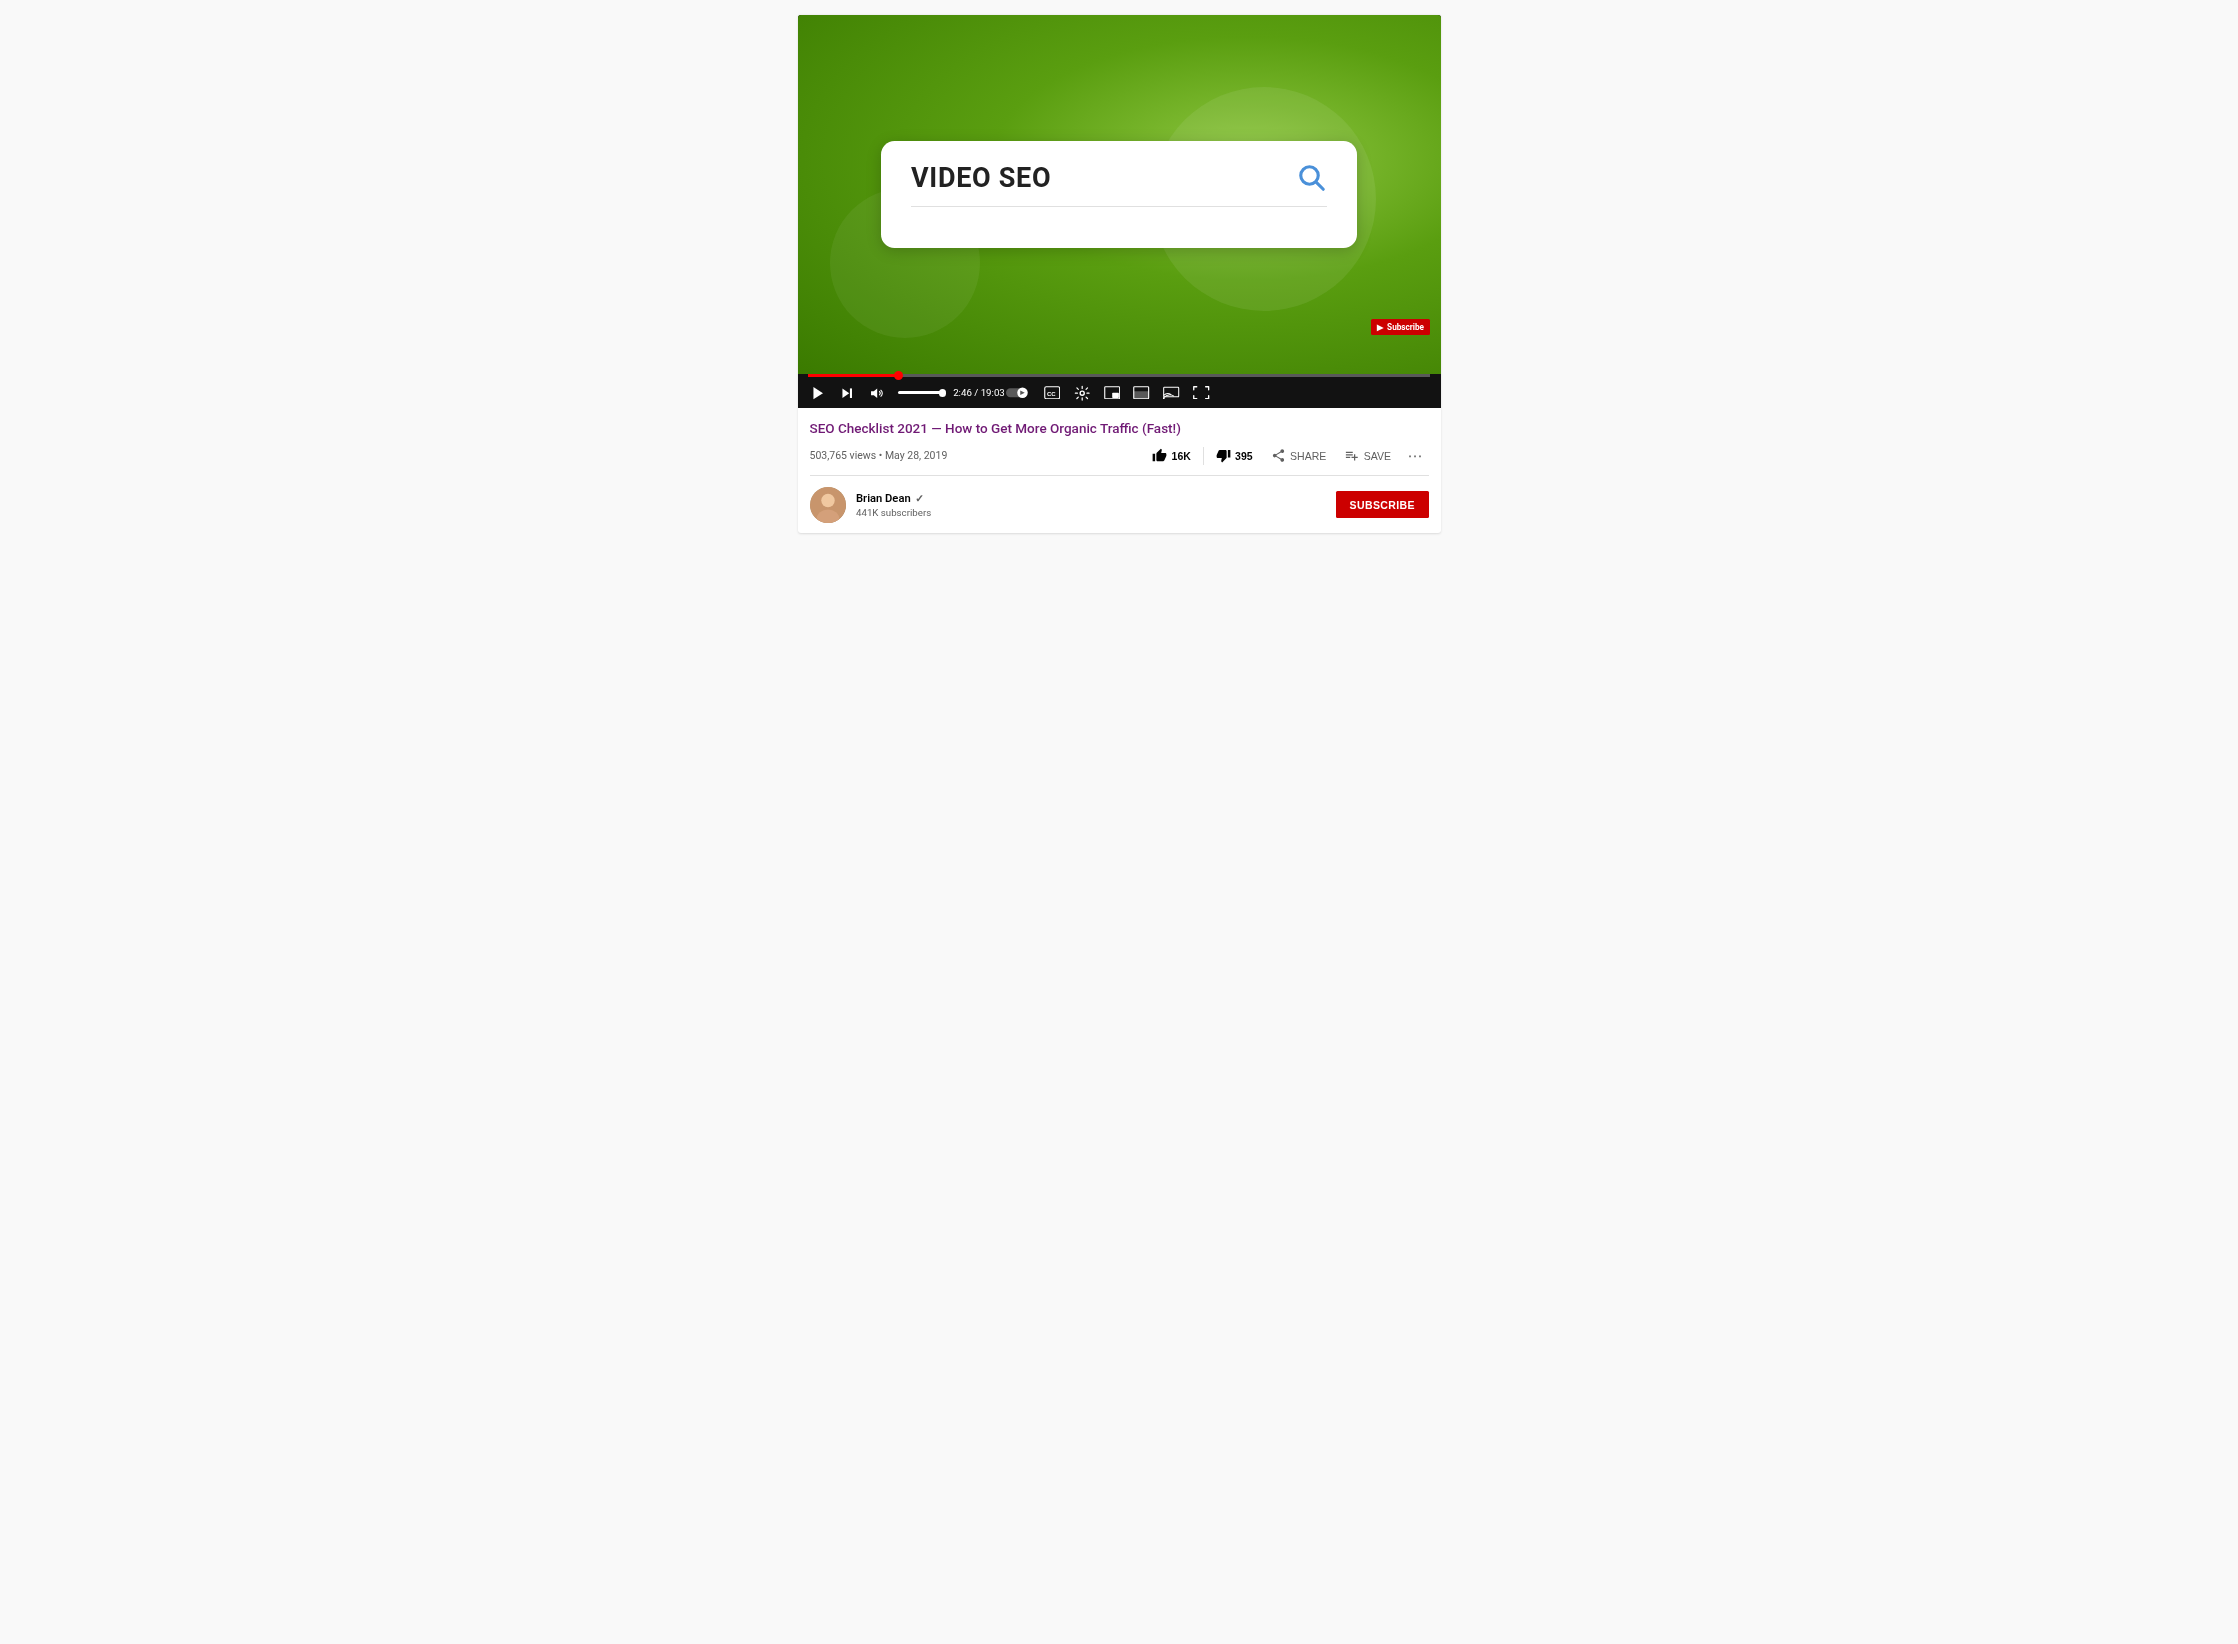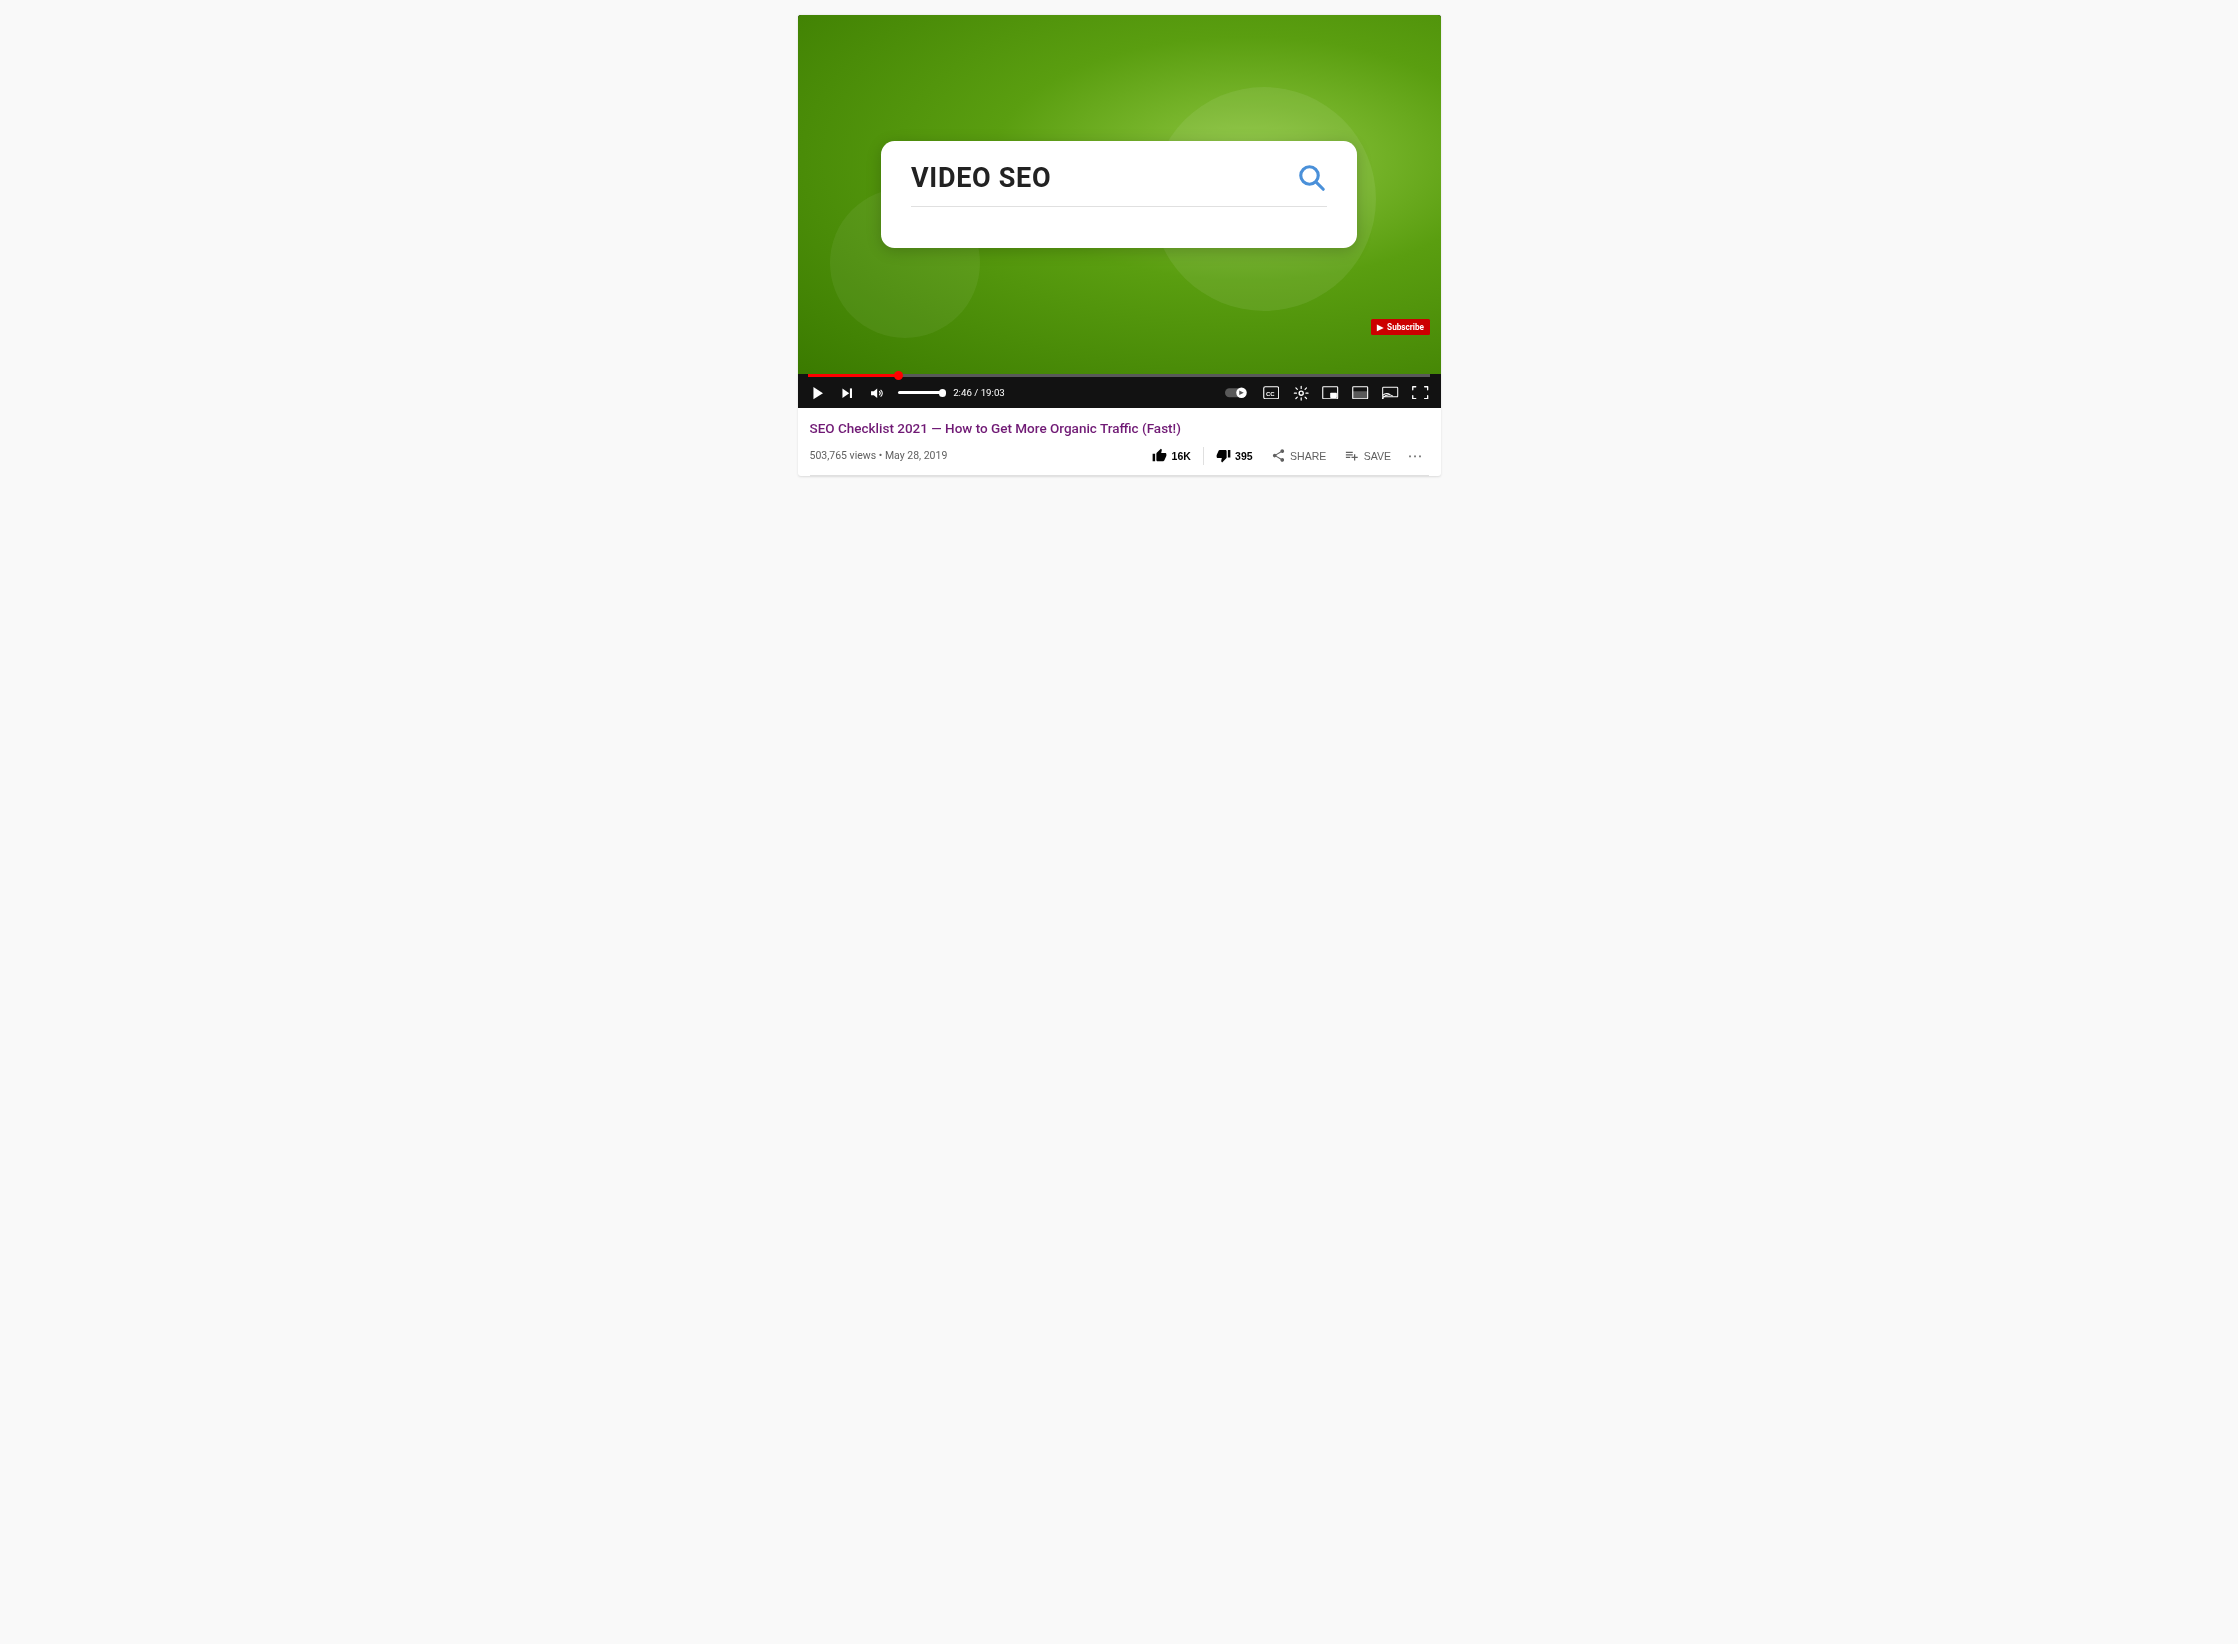--- a/index.html
+++ b/index.html
@@ -119,21 +119,20 @@
       height: 9px;
       background: #ff0000;
       border-radius: 50%;
       position: absolute;
       right: -4.5px;
       top: -3px;
     }
     .controls-row {
       display: flex;
       align-items: center;
-      justify-content: space-between;
     }
     .controls-left {
       display: flex;
       align-items: center;
       gap: 10.5px;
     }
     .controls-right {
       display: flex;
       align-items: center;
       gap: 10.5px;
@@ -459,14 +458,33 @@
           <span>SAVE</span>
         </button>
 
         <button class="more-btn">
           <span>⋯</span>
         </button>
       </div>
     </div>
   </div>
 
+  <div class="channel-row">
+    <div class="channel-info">
+      <div class="avatar">
+        <svg width="36" height="36" viewBox="0 0 48 48">
+          <circle cx="24" cy="24" r="24" fill="#c8956c"></circle>
+          <circle cx="24" cy="18" r="9" fill="#f0c8a0"></circle>
+          <ellipse cx="24" cy="42" rx="15" ry="12" fill="#d4a07a"></ellipse>
+        </svg>
+      </div>
+      <div class="channel-text">
+        <div class="channel-name">
+          <span>Brian Dean</span>
+          <span class="verified-icon">✓</span>
+        </div>
+        <div class="subscribers">441K subscribers</div>
+      </div>
+    </div>
+    <button class="subscribe-btn">SUBSCRIBE</button>
+  </div>
 </div>
 
 
 </body></html>

